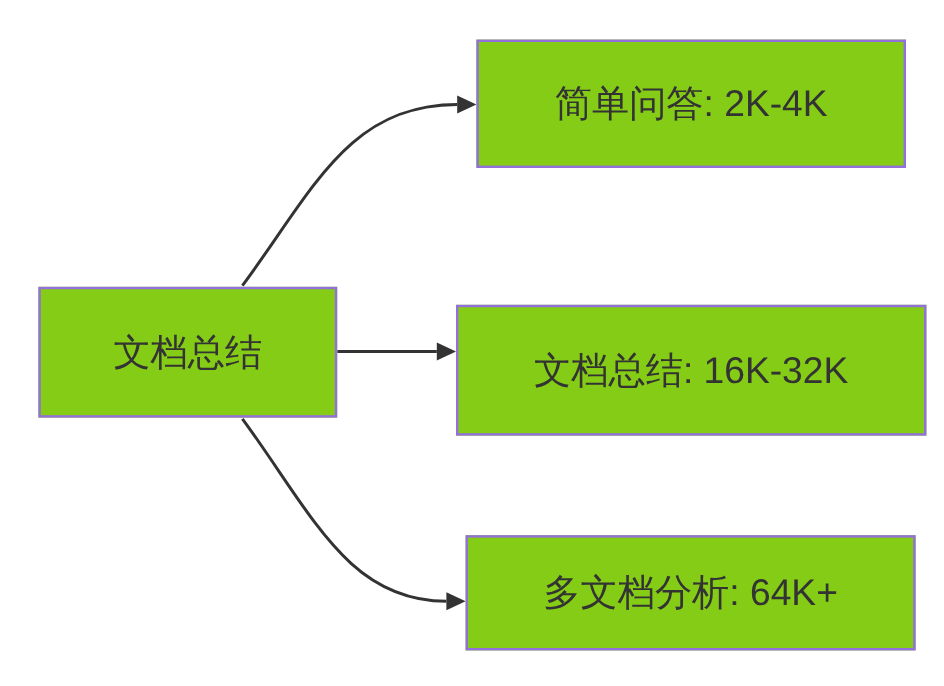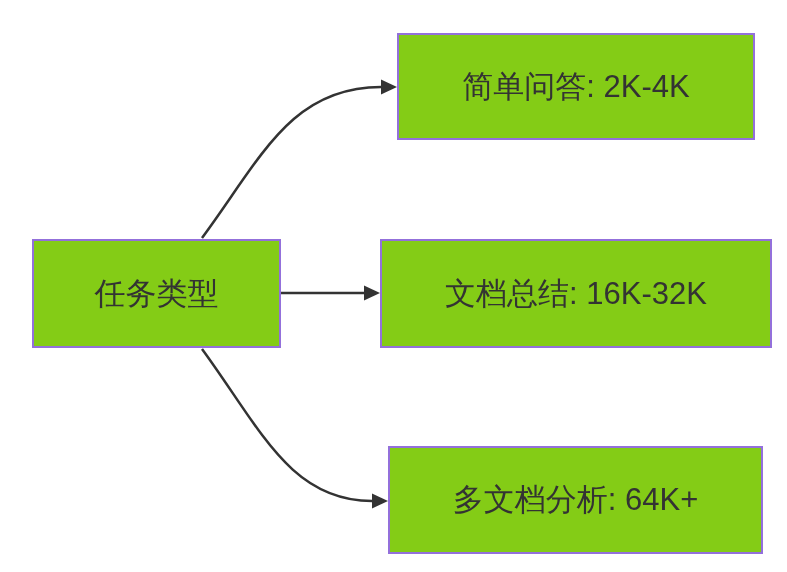--- a/index.html
+++ b/index.html
@@ -40,42 +40,42 @@
     font-size: 31px;
     line-height: 1.2;
     display: flex;
     align-items: center;
     justify-content: center;
     text-align: center;
     white-space: nowrap;
   }
   .node-root    { left: 32px;  top: 239px; width: 249px; height: 109px; }
   .node-qa      { left: 397px; top: 33px;  width: 358px; height: 107px; }
-  .node-summary { left: 380px; top: 239px; width: 392px; height: 109px; }
-  .node-multi   { left: 388px; top: 446px; width: 375px; height: 108px; }
+  .node-summary { left: 380px; top: 254px; width: 392px; height: 109px; }
+  .node-multi   { left: 388px; top: 446px; width: 375px; height: 96px; }
 </style>
 </head>
 <body>
 
 <div class="stage">
 
   <svg class="edges" viewBox="0 0 787 572" xmlns="http://www.w3.org/2000/svg">
 
     <path class="edge-path" d="M 202 238 C 260 160, 290 87, 381 87"></path>
     <polygon class="arrowhead" points="381,79.5 397,87 381,94.5"></polygon>
 
     <path class="edge-path" d="M 281 293 L 364 293"></path>
     <polygon class="arrowhead" points="364,285.5 380,293 364,300.5"></polygon>
 
     <path class="edge-path" d="M 202 349 C 260 428, 290 501, 372 501"></path>
     <polygon class="arrowhead" points="372,493.5 388,501 372,508.5"></polygon>
   </svg>
 
   <div class="node node-root">
-    <span>任务类型</span>
+    <span>文档总结</span>
   </div>
 
   <div class="node node-qa">
     <span>简单问答: 2K-4K</span>
   </div>
 
   <div class="node node-summary">
     <span>文档总结: 16K-32K</span>
   </div>
 

